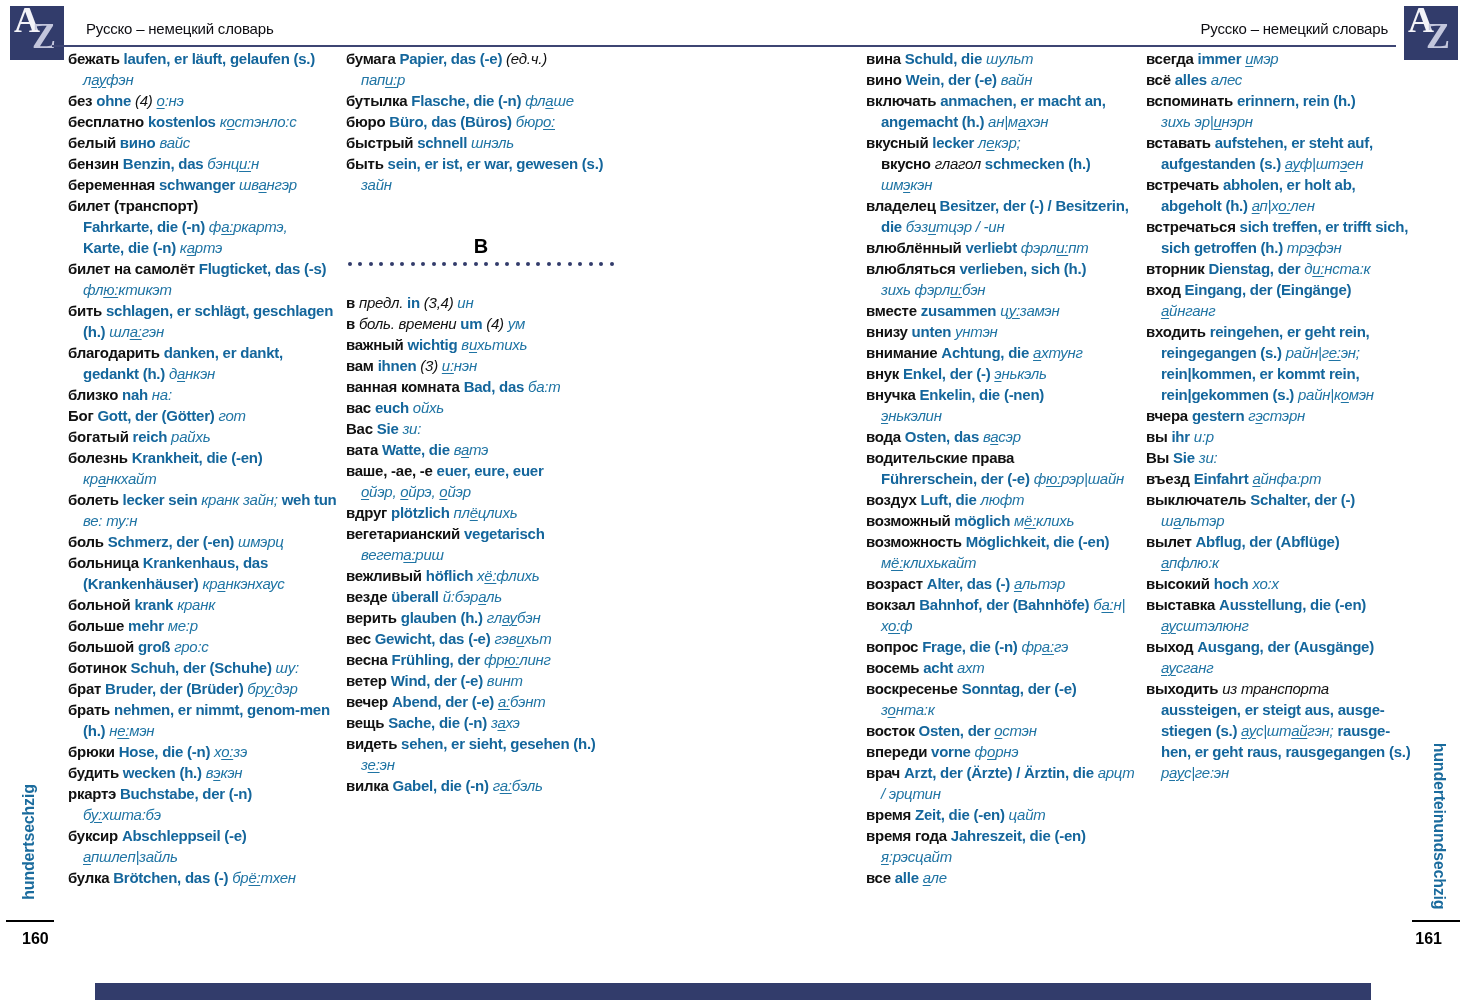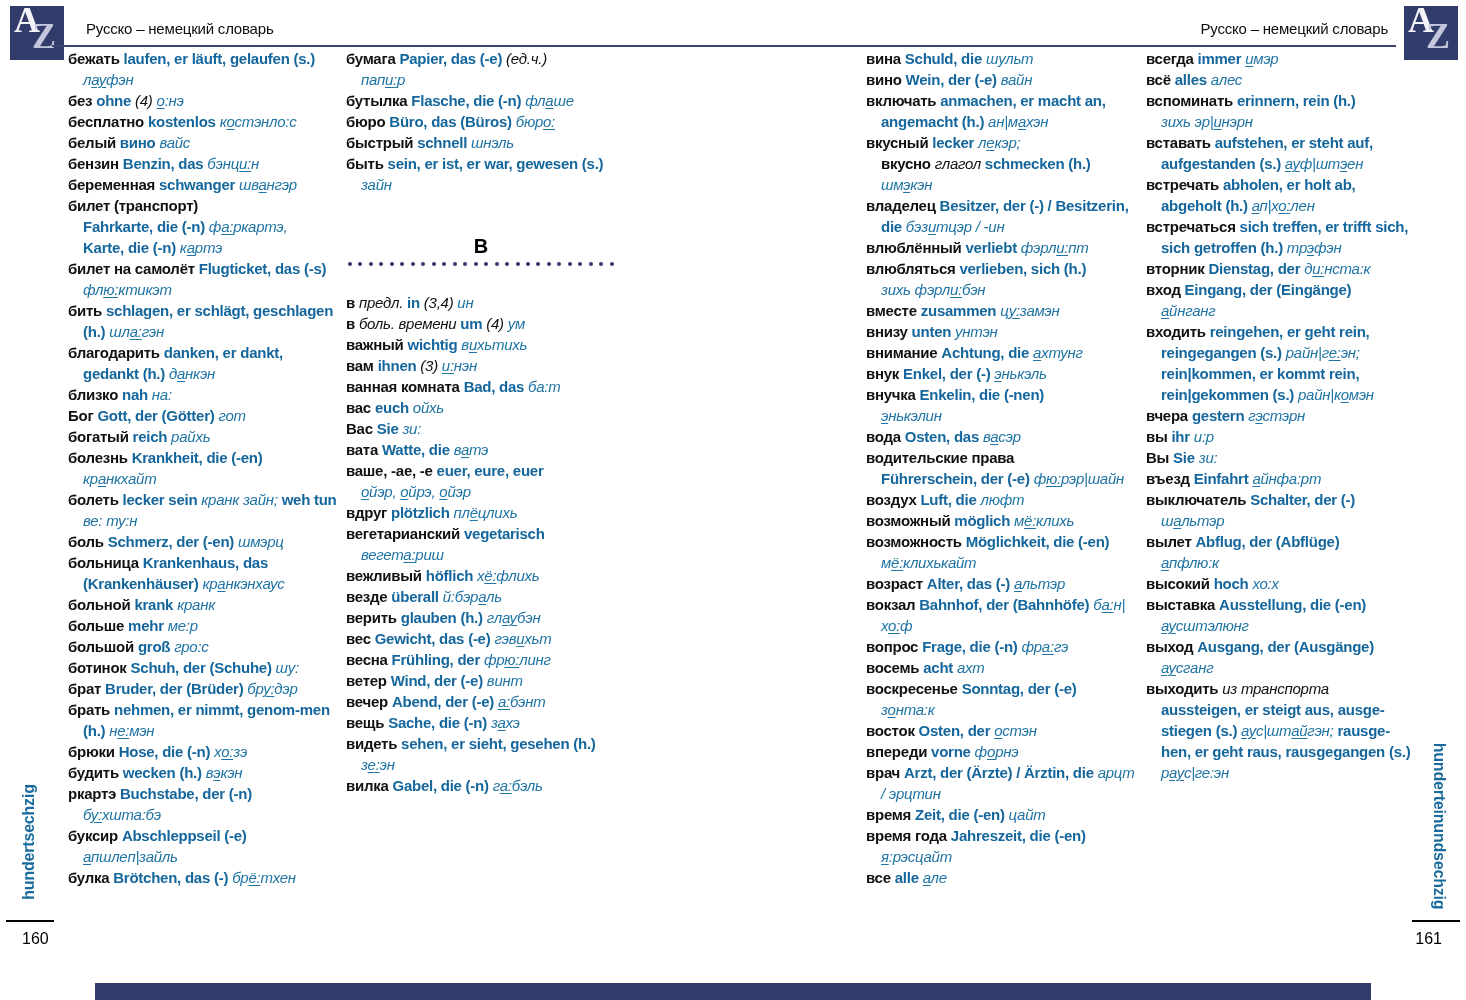--- a/index.html
+++ b/index.html
@@ -34,21 +34,21 @@
   .vwrap{position:absolute}
   #vL{left:16px;top:782px;width:26px;height:120px}
   #vR{right:14px;top:726px;width:26px;height:200px}
   .vwrap span{position:absolute;left:50%;top:50%;white-space:nowrap;font-weight:700;
               font-size:16px;color:#1a6b9d;letter-spacing:-0.2px}
   #vL span{transform:translate(-50%,-50%) rotate(-90deg)}
   #vR span{transform:translate(-50%,-50%) rotate(90deg)}
   .pline{position:absolute;top:920px;width:48px;height:2px;background:#000}
   #plineL{left:6px}
   #plineR{right:6px}
-  .pnum{position:absolute;top:930px;font-size:16px;font-weight:400;color:#000}
+  .pnum{position:absolute;top:930px;font-size:16px;font-weight:700;color:#000}
   #pnumL{left:22px}
   #pnumR{right:24px}
   .bottombar{position:absolute;left:95px;bottom:0;width:1276px;height:17px;background:#323c6b}
 </style>
 </head>
 <body>
 
 <div class="logo" id="logoL">
   <span class="la">A</span>
   <span class="lz">Z</span>

